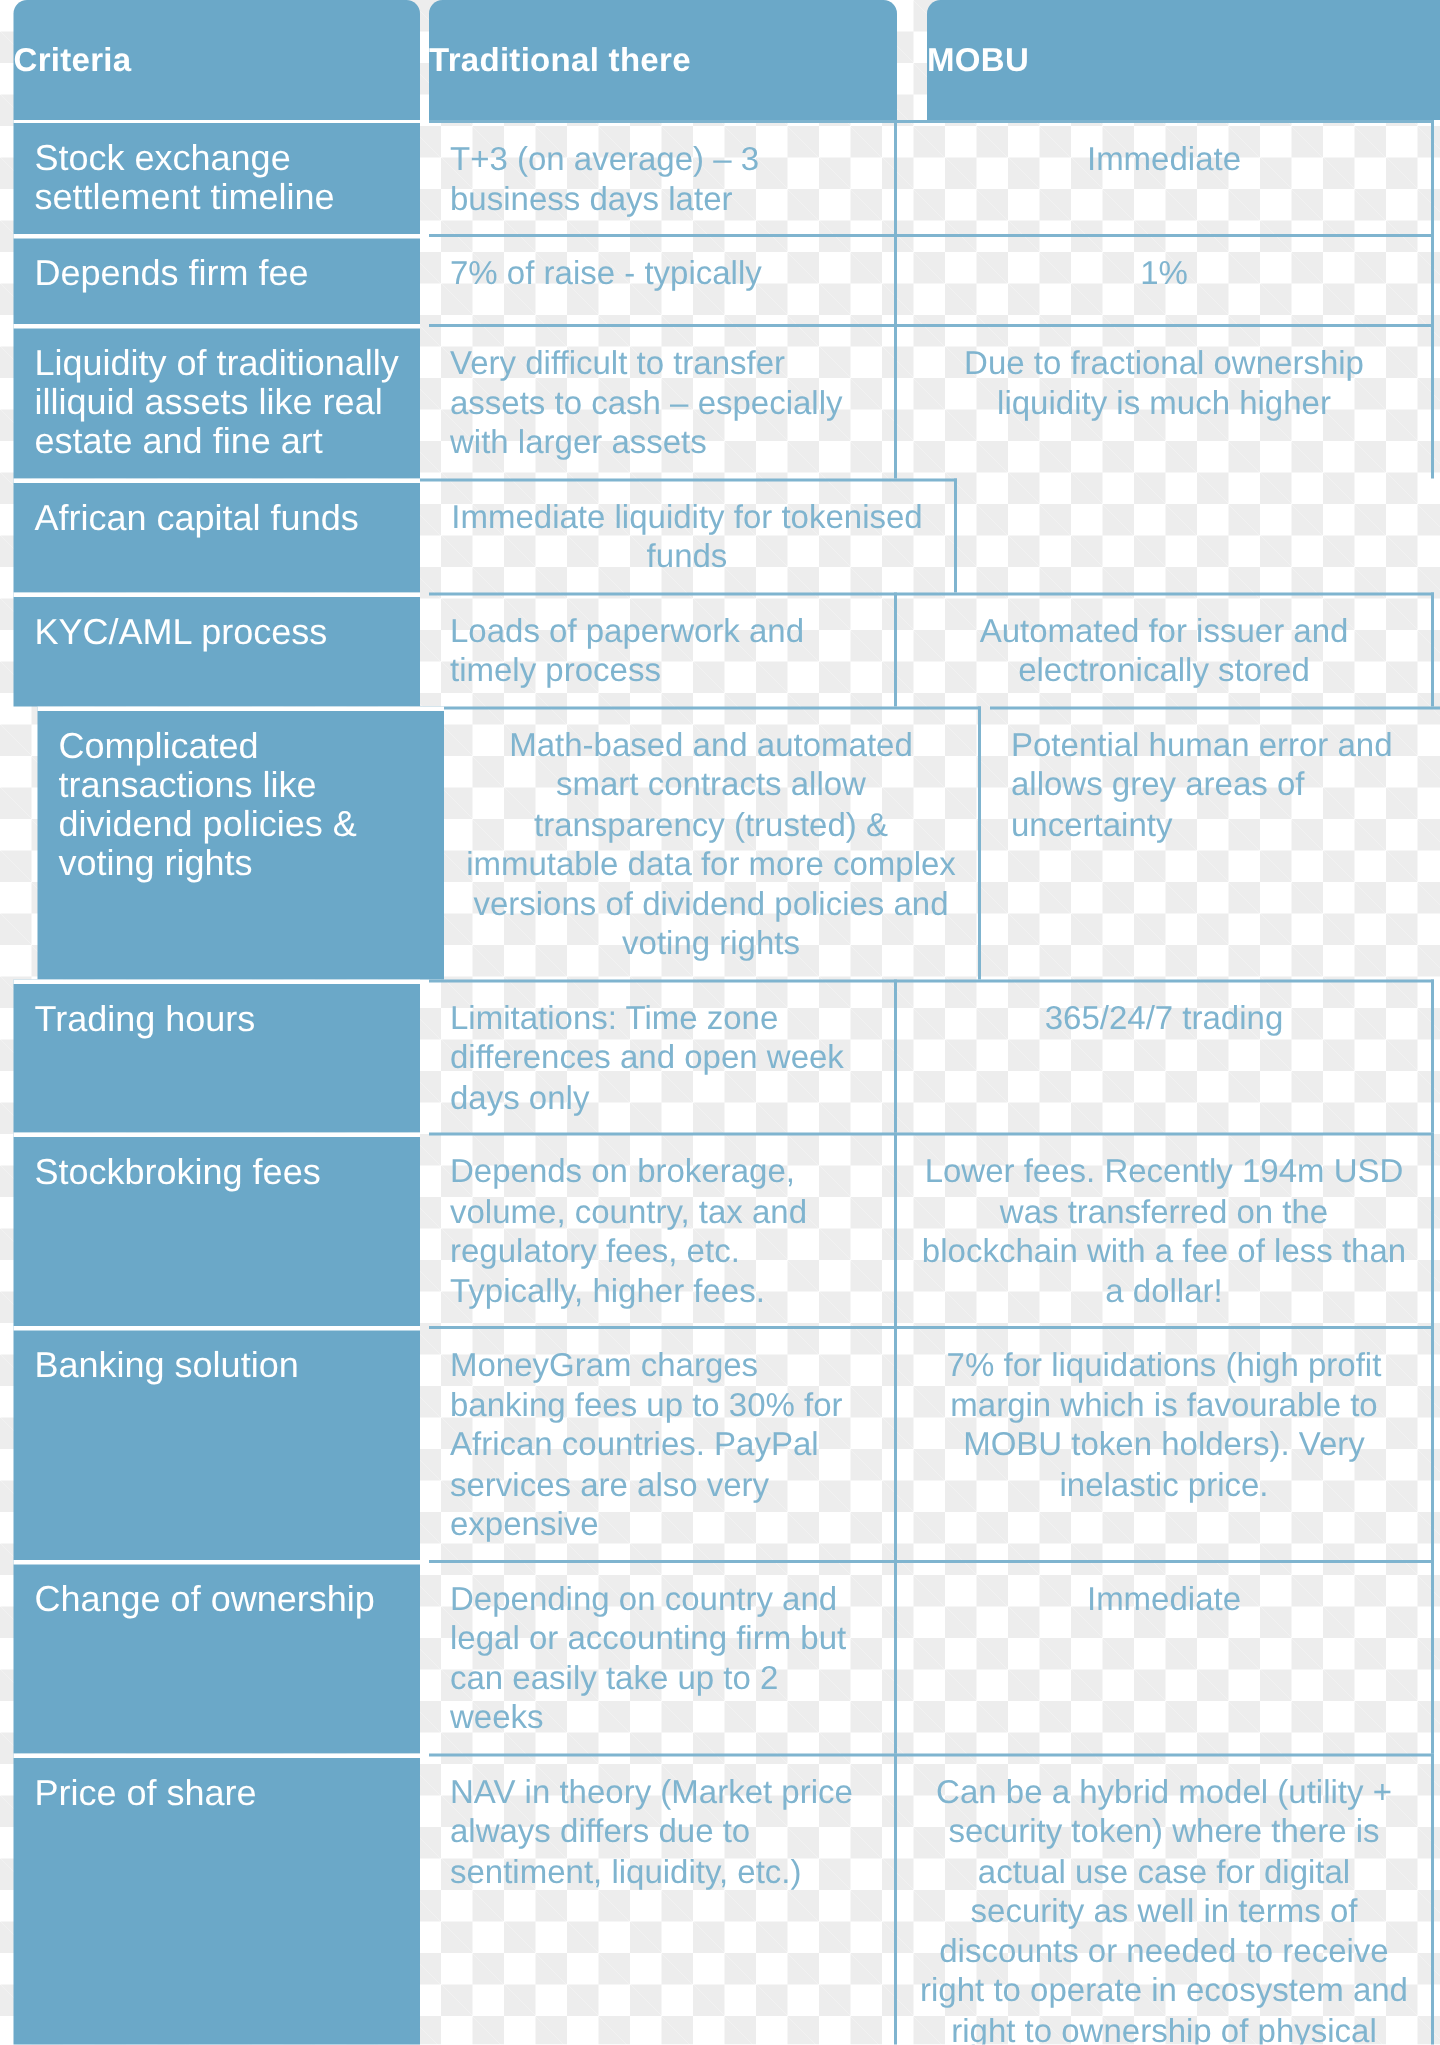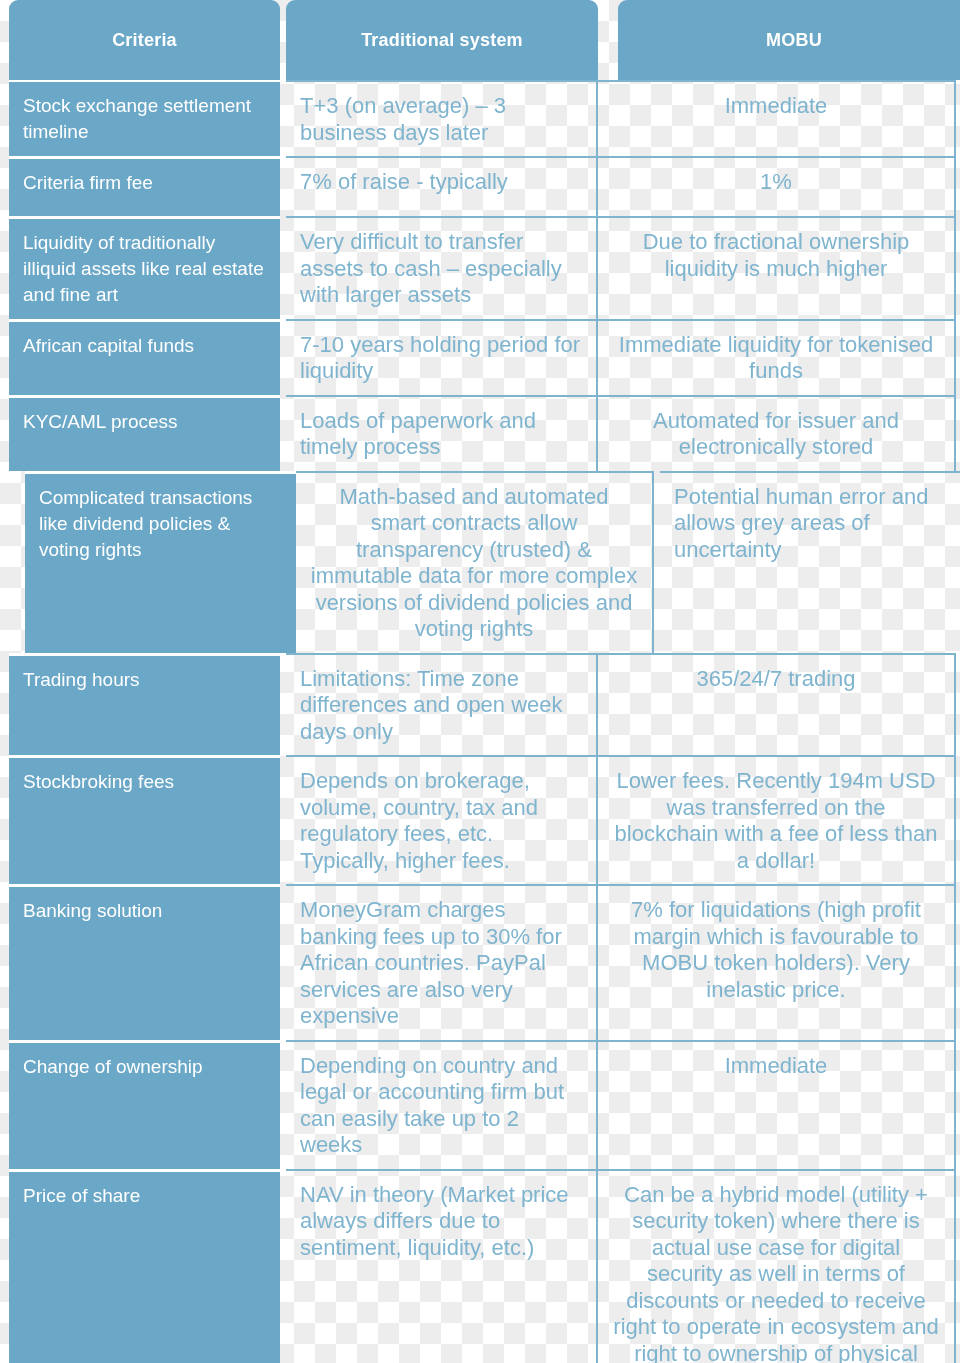--- a/index.html
+++ b/index.html
@@ -44,35 +44,34 @@
   .c1 { width: 271px; flex: 0 0 271px; box-sizing: border-box; }
   .c2 { width: 318px; flex: 0 0 318px; box-sizing: border-box; }
   .c3 { width: 358px; flex: 0 0 358px; box-sizing: border-box; }
 
   
   .header-row { height: 80px; }
   .hcell {
     background: #6ba8c8;
     border-radius: 9px 9px 0 0;
     color: #ffffff;
-    font-size: 18px;
+    font-size: 22px;
     font-weight: bold;
     display: flex;
     align-items: center;
-    justify-content: center;
     letter-spacing: .2px;
   }
   .header-row .c2 { margin-left: 6px; width: 312px; flex: 0 0 312px; }
   .header-row .c3 { margin-left: 20px; width: 352px; flex: 0 0 352px; }
 
   
   .crit {
     background: #6ba8c8;
     color: #ffffff;
-    font-size: 19px;
+    font-size: 24px;
     line-height: 26px;
     padding: 11px 12px 10px 14px;
     border-top: 3px solid #ffffff;
   }
   .body-row:first-of-type .crit { border-top: 2px solid #ffffff; }
 
   .val {
     color: #7fb4cf;
     font-size: 22px;
     line-height: 26.5px;
@@ -90,46 +89,45 @@
 <body>
 
 <div id="canvas">
   <div class="table">
 
     <div class="row header-row">
       <div class="hcell c1">
         <span>Criteria</span>
       </div>
       <div class="hcell c2">
-        <span>Traditional system</span>
+        <span>Traditional there</span>
       </div>
       <div class="hcell c3">
         <span>MOBU</span>
       </div>
     </div>
 
     <div id="body">
         <div class="row body-row" style="min-height: 68px;">
           <div class="crit c1">Stock exchange settlement timeline</div>
           <div class="val mid c2">T+3 (on average) – 3 business days later</div>
           <div class="val last c3">Immediate</div>
         </div>
         <div class="row body-row" style="min-height: 60px;">
-          <div class="crit c1">Criteria firm fee</div>
+          <div class="crit c1">Depends firm fee</div>
           <div class="val mid c2">7% of raise - typically</div>
           <div class="val last c3">1%</div>
         </div>
         <div class="row body-row" style="min-height: 96px;">
           <div class="crit c1">Liquidity of traditionally illiquid assets like real estate and fine art</div>
           <div class="val mid c2">Very difficult to transfer assets to cash – especially with larger assets</div>
           <div class="val last c3">Due to fractional ownership liquidity is much higher</div>
         </div>
         <div class="row body-row" style="min-height: 68px;">
           <div class="crit c1">African capital funds</div>
-          <div class="val mid c2">7-10 years holding period for liquidity</div>
           <div class="val last c3">Immediate liquidity for tokenised funds</div>
         </div>
         <div class="row body-row" style="min-height: 68px;">
           <div class="crit c1">KYC/AML process</div>
           <div class="val mid c2">Loads of paperwork and timely process</div>
           <div class="val last c3">Automated for issuer and electronically stored</div>
         </div>
         <div class="row body-row" style="min-height: 178px; padding-left: 16px;">
           <div class="crit c1">Complicated transactions like dividend policies &amp; voting rights</div>
           <div class="val last c3">Math-based and automated smart contracts allow transparency (trusted) &amp; immutable data for more complex versions of dividend policies and voting rights</div>

